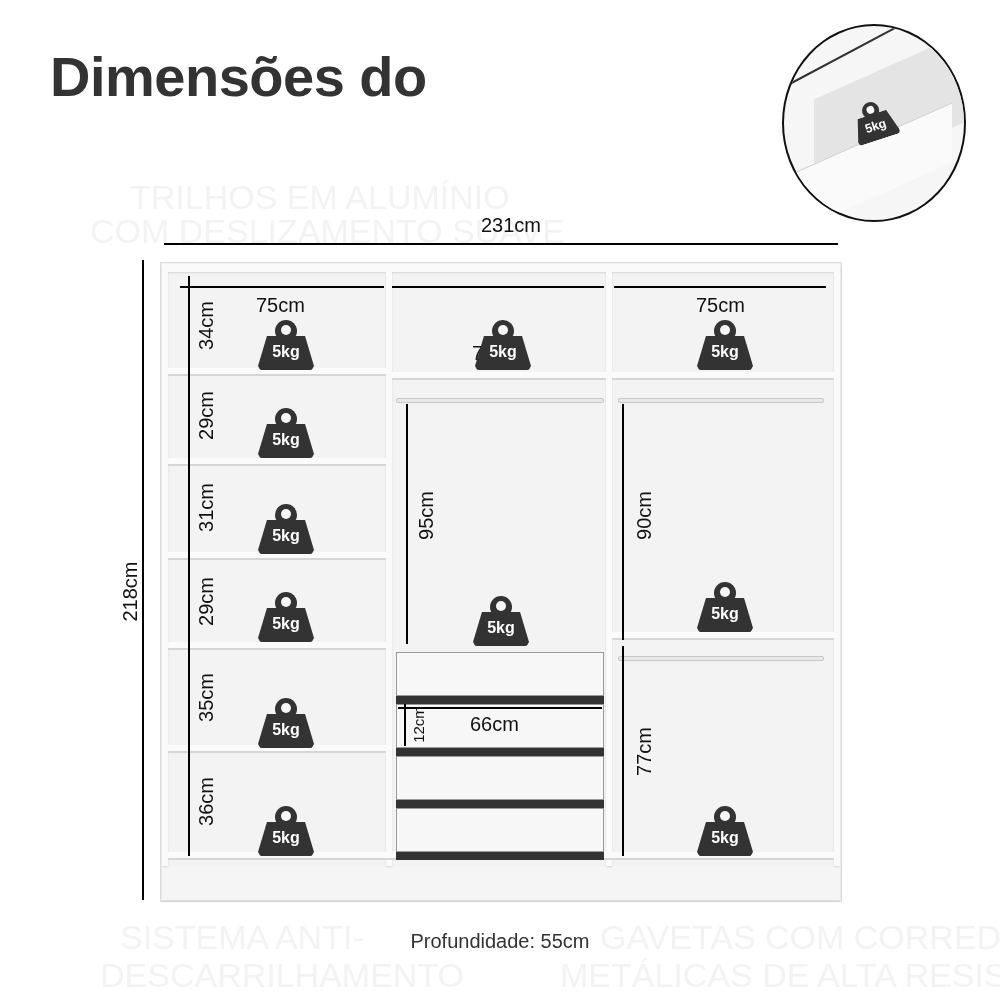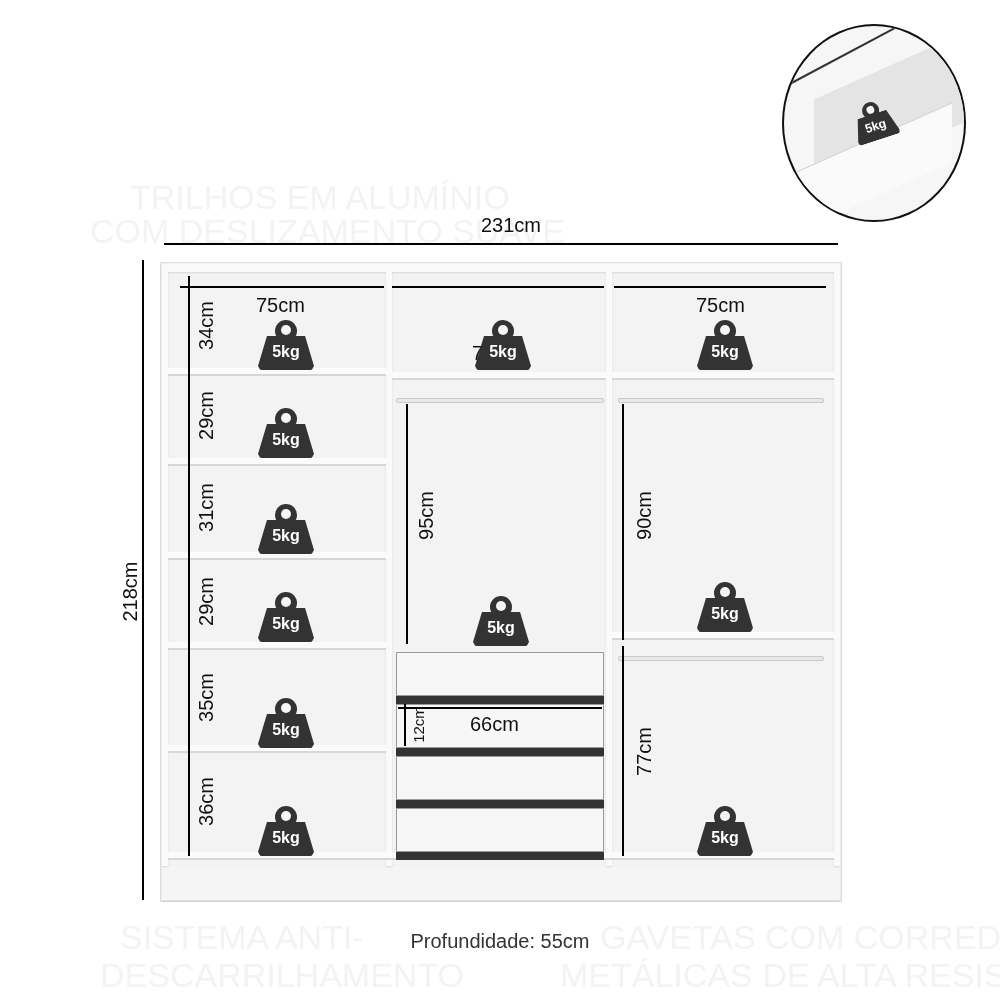--- a/index.html
+++ b/index.html
@@ -33,20 +33,21 @@
 <body>
 
 <div class="ghost" style="left:130px;top:178px;">TRILHOS EM ALUMÍNIO</div>
 <div class="ghost" style="left:90px;top:212px;">COM DESLIZAMENTO SUAVE</div>
 <div class="ghost" style="left:120px;top:918px;">SISTEMA ANTI-</div>
 <div class="ghost" style="left:100px;top:956px;">DESCARRILHAMENTO</div>
 <div class="ghost" style="left:600px;top:918px;">GAVETAS COM CORREDIÇAS</div>
 <div class="ghost" style="left:560px;top:956px;">METÁLICAS DE ALTA RESISTÊNCIA</div>
 
 <div class="title">
+  <div>Dimensões do</div>
 </div>
 
 <div class="inset">
   <div class="drawer-back"></div>
   <div class="rail"></div>
   <div class="drawer-side"></div>
   <div class="weight" style="left:62px;top:70px;">
     <div class="ring"></div>
       <div class="body"></div>
     <div class="lbl">5kg</div>

